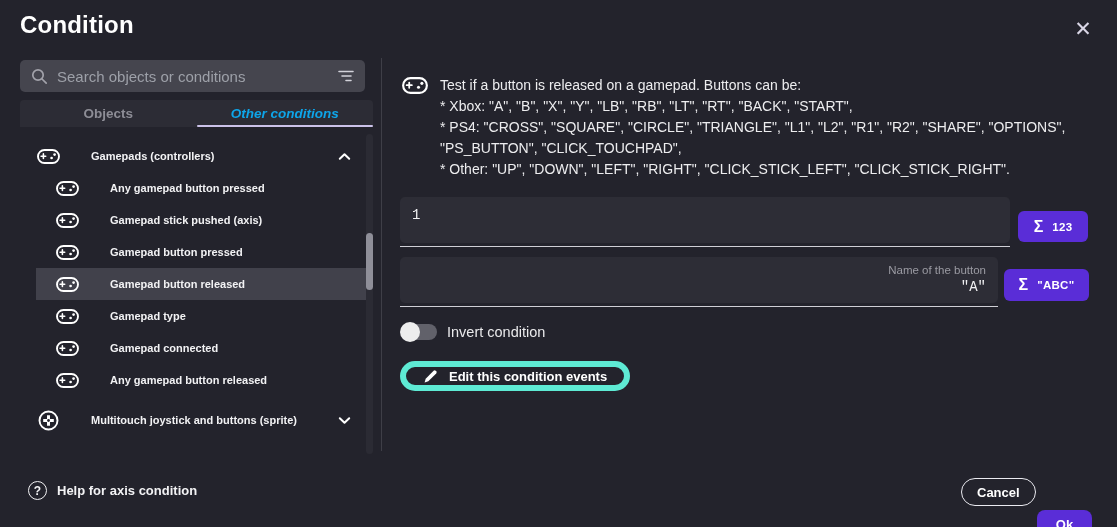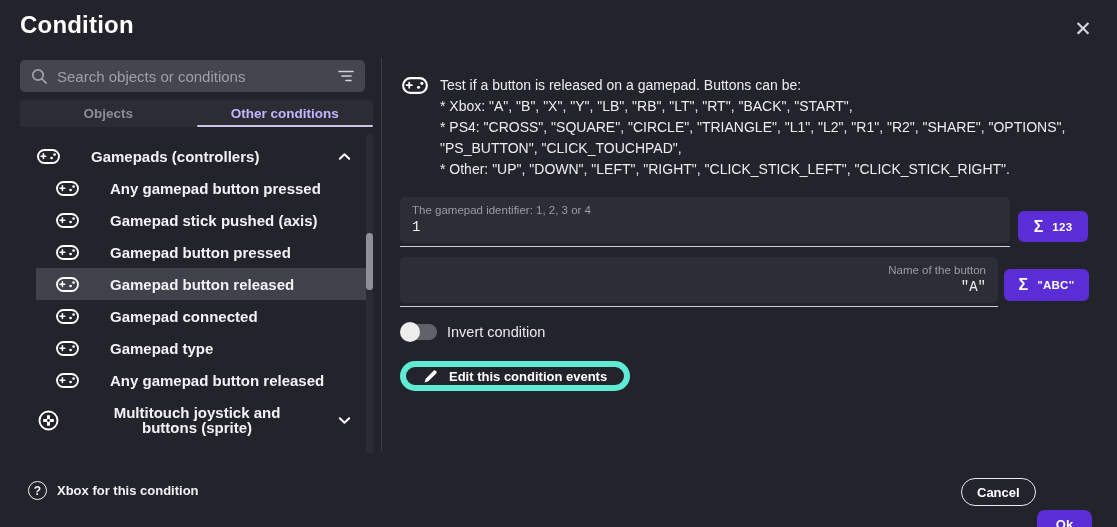--- a/index.html
+++ b/index.html
@@ -39,33 +39,32 @@
   
   .tabs {
     position: absolute; left: 20px; top: 100px; width: 353px; height: 27px;
     background: #2c2c35; display: flex; border-radius: 4px 4px 0 0;
   }
   .tab {
     flex: 1; display: flex; align-items: center; justify-content: center;
     font-size: 13.5px; font-weight: 700; color: #8d8d96;
     position: relative; cursor: pointer;
   }
-  .tab.active { color: #c4b5fd; }
+  .tab.active { color: #0ea5e9; font-style: italic; }
   .tab.active .tab-underline {
     position: absolute; left: 0; right: 0; bottom: 0; height: 2px;
     background: #cbc2e9; border-radius: 1px;
   }
   
   .list { position: absolute; left: 0; top: 140px; width: 381px; }
   .row {
     display: flex; align-items: center; height: 32px;
     margin-left: 36px; width: 337px;
-    font-size: 15px; font-weight: 700; color: #f2f2f4;
+    font-size: 11px; font-weight: 700; color: #f2f2f4;
     cursor: pointer;
-    text-align: center;
   }
   .row .ricon { width: 24px; flex: none; display: flex; justify-content: center; margin-right: 31px; }
   .row.child { padding-left: 19px; }
   .row.selected { background: #41414b; }
   .row .chev { margin-left: auto; margin-right: 22px; display: flex; }
   .row.tall { height: 48px; }
   .row.tall .rlabel { width: 212px; line-height: 15px; }
   .scroll-track {
     position: absolute; left: 366px; top: 134px; width: 7px; height: 320px;
     background: #2b2b34; border-radius: 4px;
@@ -253,33 +252,33 @@
 
     <div class="row child">
       <span class="ricon">
           <svg width="23" height="15" viewBox="0 0 23 15" fill="none">
             <rect x="1" y="1" width="21" height="13" rx="6.5" stroke="#fff" stroke-width="1.9"></rect>
             <path d="M6.4 4.9v4.6M4.1 7.2h4.6" stroke="#fff" stroke-width="1.6" stroke-linecap="round"></path>
             <circle cx="14.6" cy="9" r="1.35" fill="#fff"></circle>
             <circle cx="17.6" cy="5.6" r="1.35" fill="#fff"></circle>
           </svg>
         </span>
+      <span class="rlabel">Gamepad type</span>
+    </div>
+
+    <div class="row child">
+      <span class="ricon">
+          <svg width="23" height="15" viewBox="0 0 23 15" fill="none">
+            <rect x="1" y="1" width="21" height="13" rx="6.5" stroke="#fff" stroke-width="1.9"></rect>
+            <path d="M6.4 4.9v4.6M4.1 7.2h4.6" stroke="#fff" stroke-width="1.6" stroke-linecap="round"></path>
+            <circle cx="14.6" cy="9" r="1.35" fill="#fff"></circle>
+            <circle cx="17.6" cy="5.6" r="1.35" fill="#fff"></circle>
+          </svg>
+        </span>
       <span class="rlabel">Gamepad connected</span>
-    </div>
-
-    <div class="row child">
-      <span class="ricon">
-          <svg width="23" height="15" viewBox="0 0 23 15" fill="none">
-            <rect x="1" y="1" width="21" height="13" rx="6.5" stroke="#fff" stroke-width="1.9"></rect>
-            <path d="M6.4 4.9v4.6M4.1 7.2h4.6" stroke="#fff" stroke-width="1.6" stroke-linecap="round"></path>
-            <circle cx="14.6" cy="9" r="1.35" fill="#fff"></circle>
-            <circle cx="17.6" cy="5.6" r="1.35" fill="#fff"></circle>
-          </svg>
-        </span>
-      <span class="rlabel">Gamepad type</span>
     </div>
 
     <div class="row child">
       <span class="ricon">
           <svg width="23" height="15" viewBox="0 0 23 15" fill="none">
             <rect x="1" y="1" width="21" height="13" rx="6.5" stroke="#fff" stroke-width="1.9"></rect>
             <path d="M6.4 4.9v4.6M4.1 7.2h4.6" stroke="#fff" stroke-width="1.6" stroke-linecap="round"></path>
             <circle cx="14.6" cy="9" r="1.35" fill="#fff"></circle>
             <circle cx="17.6" cy="5.6" r="1.35" fill="#fff"></circle>
           </svg>
@@ -319,21 +318,20 @@
   <div class="desc">
     <div>Test if a button is released on a gamepad. Buttons can be:</div>
     <div>* Xbox: "A", "B", "X", "Y", "LB", "RB", "LT", "RT", "BACK", "START",</div>
     <div>* PS4: "CROSS", "SQUARE", "CIRCLE", "TRIANGLE", "L1", "L2", "R1", "R2", "SHARE", "OPTIONS",</div>
     <div>"PS_BUTTON", "CLICK_TOUCHPAD",</div>
     <div>* Other: "UP", "DOWN", "LEFT", "RIGHT", "CLICK_STICK_LEFT", "CLICK_STICK_RIGHT".</div>
   </div>
 
   <div class="field" style="left:400px; top:197px; width:610px;">
     <div class="field-bg">
-      <div class="field-label">The gamepad identifier: 1, 2, 3 or 4</div>
       <div class="field-value">1</div>
     </div>
     <div class="field-underline"></div>
   </div>
   <button class="sum-btn" style="left:1018px; top:211px; width:70px; height:31px;">
     <span class="sigma">Σ</span>
     <span class="sbtxt">123</span>
   </button>
 
   <div class="field" style="left:400px; top:257px; width:598px;text-align:right;">
@@ -358,18 +356,18 @@
     <span style="display:flex">
       <svg width="15" height="15" viewBox="0 0 15 15">
           <path d="M1.6 13.4l1.1-3.7 7.9-7.9a1.5 1.5 0 0 1 2.1 0l.5.5a1.5 1.5 0 0 1 0 2.1l-7.9 7.9z" fill="#fff"></path>
         </svg>
     </span>
     <span>Edit this condition events</span>
   </button>
 
   <div class="help">
     <span class="help-icon">?</span>
-    <span class="help-label">Xbox for this condition</span>
+    <span class="help-label">Help for axis condition</span>
   </div>
   <button class="cancel-btn">Cancel</button>
   <button class="ok-btn">Ok</button>
 
 </div>
 
 </body></html>

